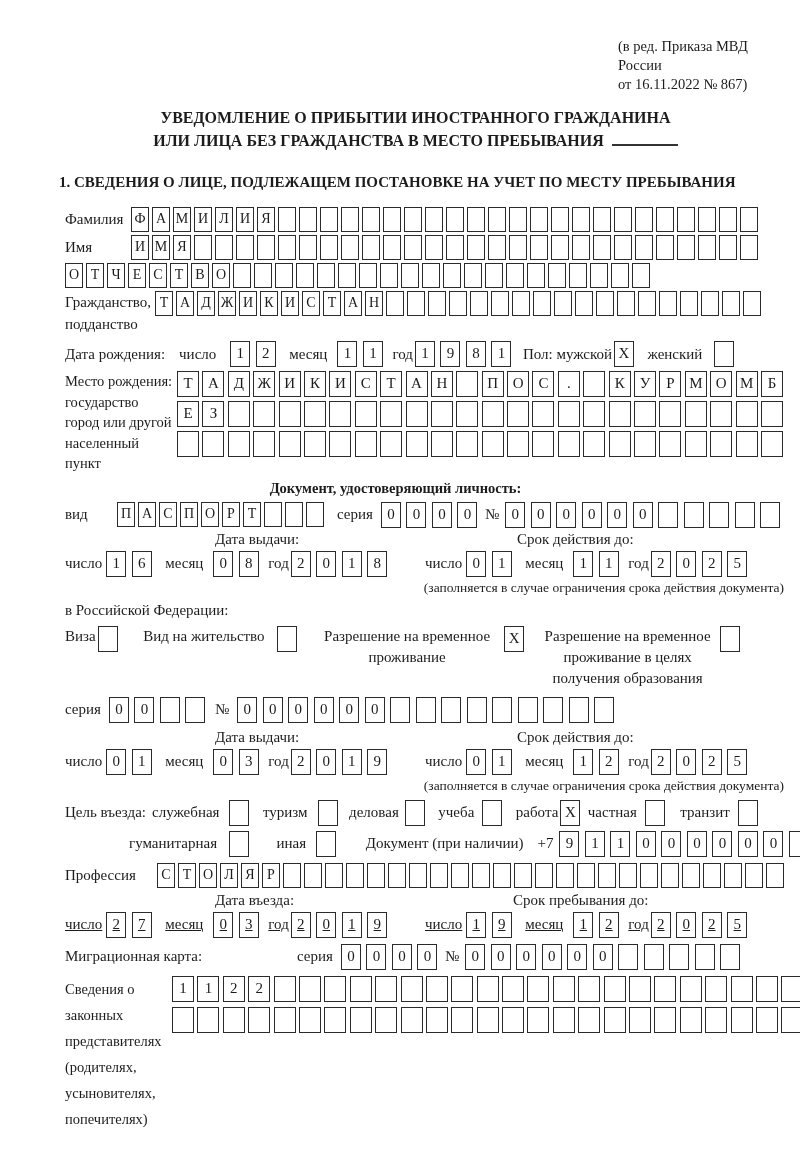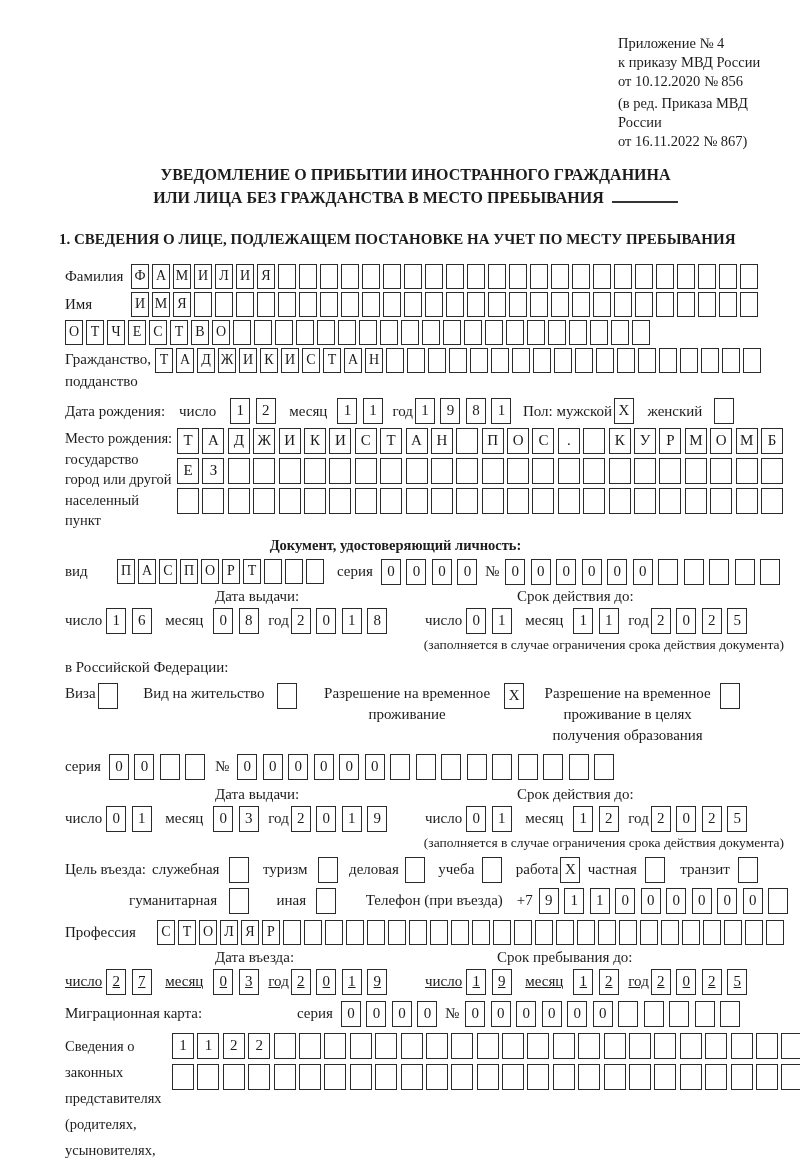--- a/index.html
+++ b/index.html
@@ -47,23 +47,20 @@
   
   .optlabel{font-size:15px;text-align:center;line-height:21px;white-space:normal;}
   .w175{max-width:178px;} .w165{max-width:168px;}
 </style>
 </head>
 <body>
 
 <div class="page">
 
   <div class="appendix">
-    <div class="pre">Приложение № 4
-к приказу МВД России
-от 10.12.2020 № 856</div>
     <div class="pre amend">(в ред. Приказа МВД России
 от 16.11.2022 № 867)</div>
   </div>
 
   <div class="title">
     <div>УВЕДОМЛЕНИЕ О ПРИБЫТИИ ИНОСТРАННОГО ГРАЖДАНИНА</div>
     <div><span>ИЛИ ЛИЦА БЕЗ ГРАЖДАНСТВА В МЕСТО ПРЕБЫВАНИЯ</span><span class="blank-line"></span></div>
   </div>
 
   <div class="sec-heading">1. СВЕДЕНИЯ О ЛИЦЕ, ПОДЛЕЖАЩЕМ ПОСТАНОВКЕ НА УЧЕТ ПО МЕСТУ ПРЕБЫВАНИЯ</div>
@@ -541,21 +538,21 @@
   </div>
   <div class="row" style="margin-top:5px;">
     <span class="lbl" style="margin-left:64px;">гуманитарная</span>
     <span class="cells lg ml12">
         <span class="cell"></span>
       </span>
     <span class="lbl ml22">иная</span>
     <span class="cells lg ml10">
         <span class="cell"></span>
       </span>
-    <span class="lbl ml24">Телефон (при въезда)</span>
+    <span class="lbl ml24">Документ (при наличии)</span>
     <span class="lbl ml14">+7</span>
     <span class="cells lg ml6">
         <span class="cell">9</span>
         <span class="cell">1</span>
         <span class="cell">1</span>
         <span class="cell">0</span>
         <span class="cell">0</span>
         <span class="cell">0</span>
         <span class="cell">0</span>
         <span class="cell">0</span>
@@ -596,21 +593,21 @@
         <span class="cell"></span>
         <span class="cell"></span>
         <span class="cell"></span>
         <span class="cell"></span>
       </span>
   </div>
 
   <div class="dg" style="margin-top:4px;text-decoration:underline;">
     <div class="dg-h">
       <span class="h1">Дата въезда:</span>
-      <span class="h2" style="left:432px;">Срок пребывания до:</span>
+      <span class="h2" style="left:448px;">Срок пребывания до:</span>
     </div>
     <div class="dg-row">
       <span class="dg-left">
         <span class="lbl">число</span>
         <span class="cells lg ml4">
             <span class="cell">2</span>
             <span class="cell">7</span>
           </span>
         <span class="lbl ml8">месяц</span>
         <span class="cells lg ml10">

